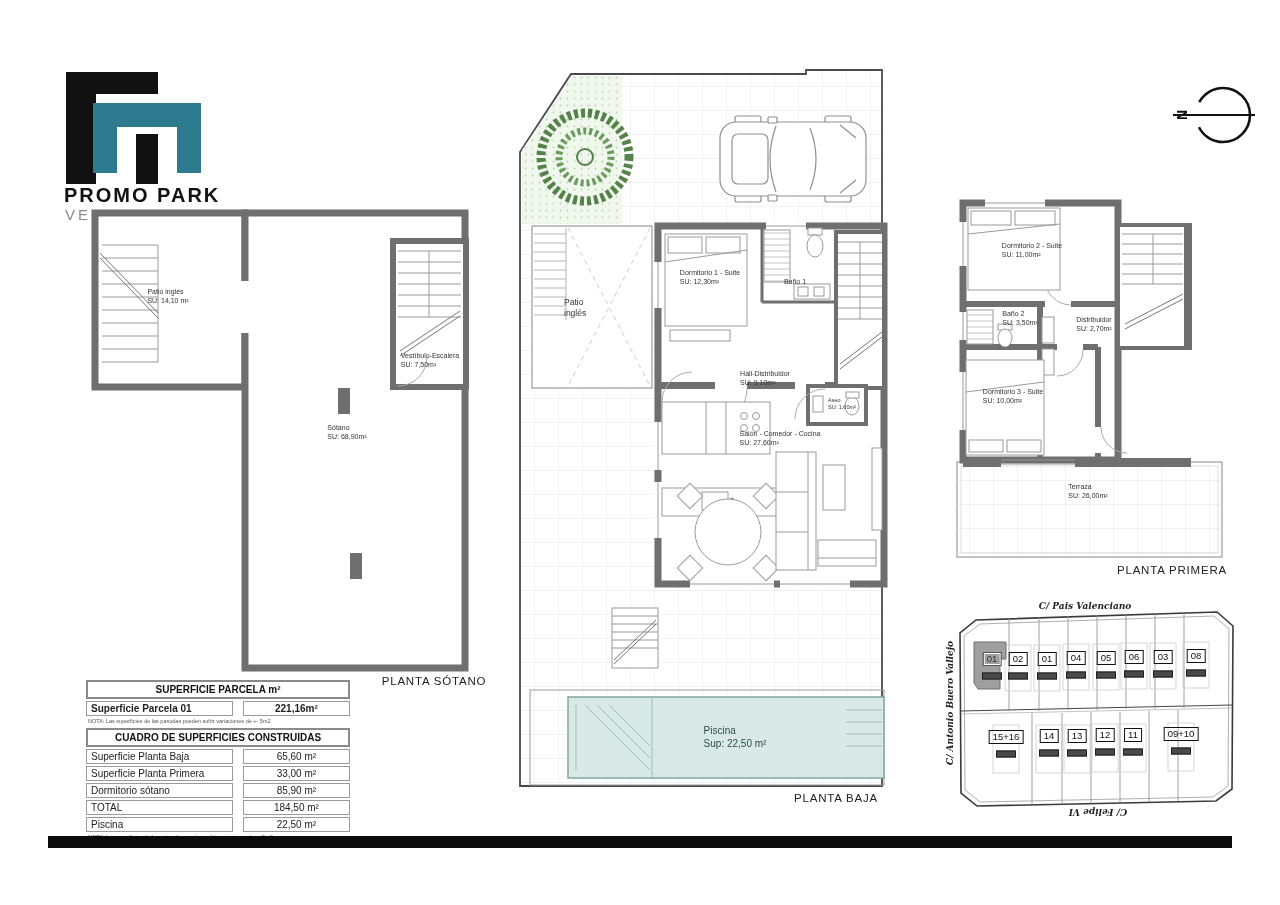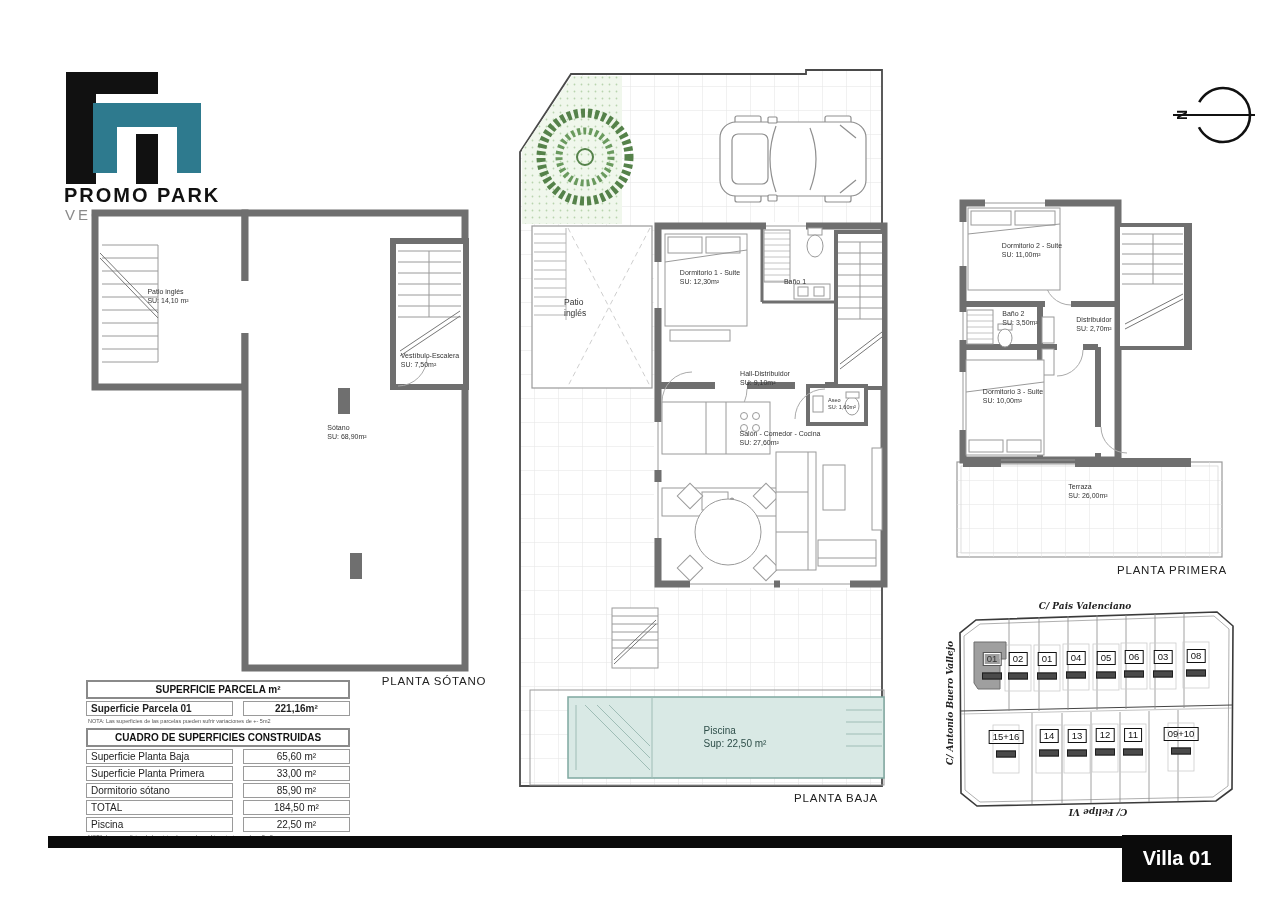--- a/index.html
+++ b/index.html
@@ -509,17 +509,14 @@
       <div class="cell-r">184,50 m²</div>
     </div>
     <div class="tbl-row">
       <div class="cell-l">Piscina</div>
       <div class="cell-r">22,50 m²</div>
     </div>
     <div class="tbl-note">NOTA: Las superficies de las viviendas pueden sufrir variaciones de +- 5m2</div>
   </div>
 
   <div class="bar-black"></div>
-  <div class="villa-box">
-    <span>Villa 01</span>
-  </div>
 
 </div>
 
 </body></html>

